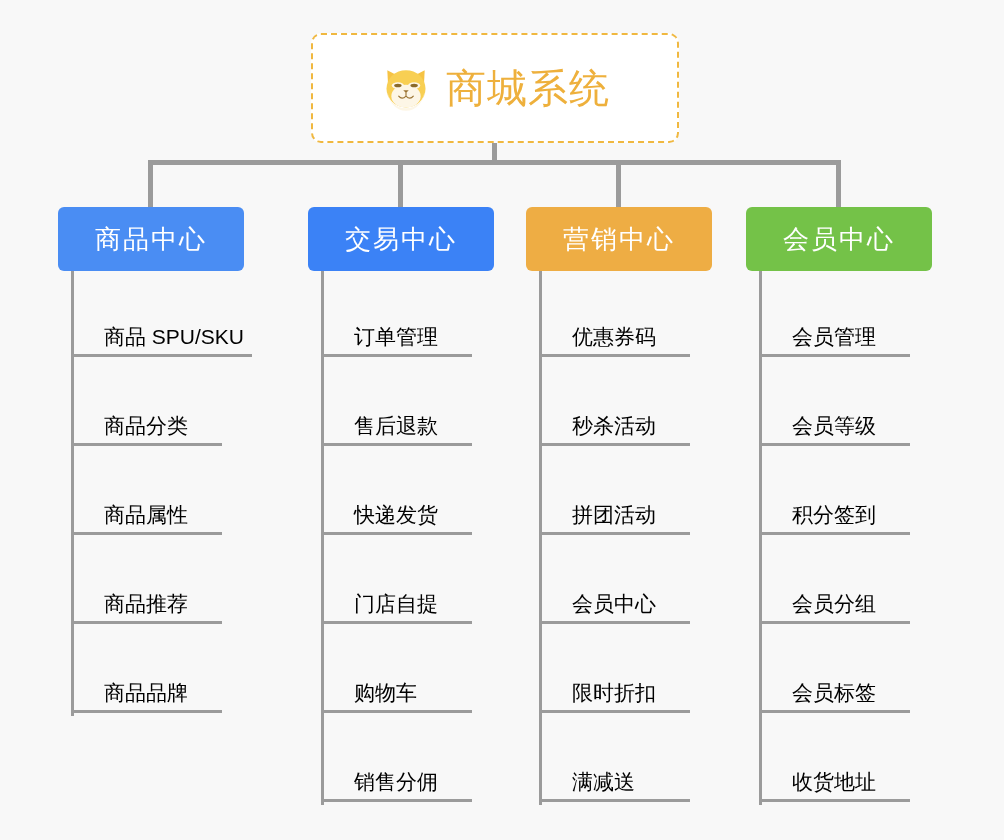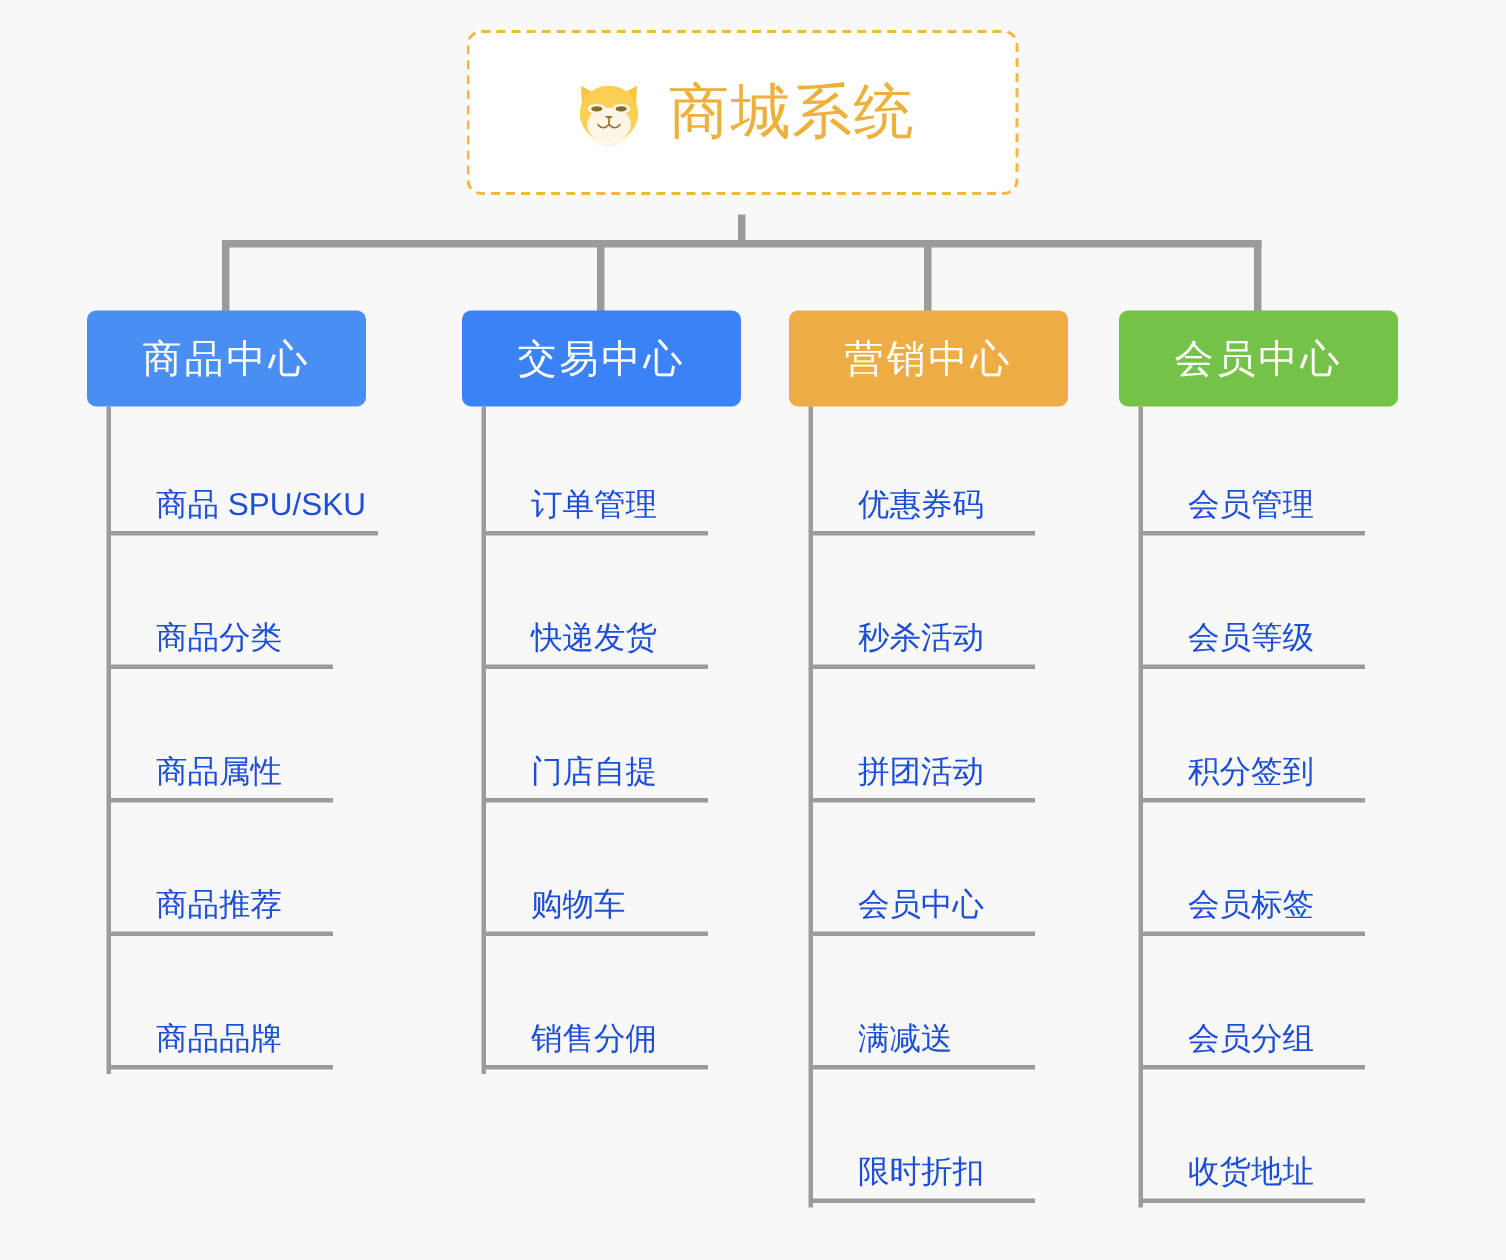--- a/index.html
+++ b/index.html
@@ -19,21 +19,21 @@
   .canvas {
     position: relative;
     width: 1004px;
     height: 840px;
   }
 
   
   .root-node {
     position: absolute;
     left: 311px;
-    top: 20px;
+    top: 33px;
     width: 368px;
     height: 110px;
     background: #ffffff;
     border: 2px dashed #f0b840;
     border-radius: 10px;
     display: flex;
     align-items: center;
     justify-content: center;
     gap: 14px;
   }
@@ -112,21 +112,21 @@
   .leaf-item {
     position: relative;
     height: 89px;
     display: flex;
     align-items: flex-end;
     padding-left: 30px;
     padding-bottom: 6px;
   }
   .leaf-item .leaf-label {
     font-size: 21px;
-    color: #1d4ed8;
+    color: #000000;
     line-height: 1.2;
     white-space: nowrap;
     border-bottom: 3px solid #9b9b9b;
     padding: 0 8px 5px 0;
     display: inline-block;
     min-width: 110px;
   }
   
   .leaf-item .underline {
     position: absolute;
@@ -204,20 +204,24 @@
   <div class="column col-2">
     <div class="cat-box cat-red" style="background: #3b82f6;">
       <span>交易中心</span>
     </div>
     <div class="leaf-list">
       <div class="leaf-item">
         <span class="leaf-label" style="border-bottom: none;">订单管理</span>
       <div class="underline" style="width: 148px; background: rgb(155, 155, 155);"></div>
         </div>
       <div class="leaf-item">
+        <span class="leaf-label" style="border-bottom: none;">售后退款</span>
+      <div class="underline" style="width: 148px; background: rgb(155, 155, 155);"></div>
+        </div>
+      <div class="leaf-item">
         <span class="leaf-label" style="border-bottom: none;">快递发货</span>
       <div class="underline" style="width: 148px; background: rgb(155, 155, 155);"></div>
         </div>
       <div class="leaf-item">
         <span class="leaf-label" style="border-bottom: none;">门店自提</span>
       <div class="underline" style="width: 148px; background: rgb(155, 155, 155);"></div>
         </div>
       <div class="leaf-item">
         <span class="leaf-label" style="border-bottom: none;">购物车</span>
       <div class="underline" style="width: 148px; background: rgb(155, 155, 155);"></div>
@@ -244,25 +248,25 @@
         </div>
       <div class="leaf-item">
         <span class="leaf-label" style="border-bottom: none;">拼团活动</span>
       <div class="underline" style="width: 148px; background: rgb(155, 155, 155);"></div>
         </div>
       <div class="leaf-item">
         <span class="leaf-label" style="border-bottom: none;">会员中心</span>
       <div class="underline" style="width: 148px; background: rgb(155, 155, 155);"></div>
         </div>
       <div class="leaf-item">
+        <span class="leaf-label" style="border-bottom: none;">限时折扣</span>
+      <div class="underline" style="width: 148px; background: rgb(155, 155, 155);"></div>
+        </div>
+      <div class="leaf-item">
         <span class="leaf-label" style="border-bottom: none;">满减送</span>
-      <div class="underline" style="width: 148px; background: rgb(155, 155, 155);"></div>
-        </div>
-      <div class="leaf-item">
-        <span class="leaf-label" style="border-bottom: none;">限时折扣</span>
       <div class="underline" style="width: 148px; background: rgb(155, 155, 155);"></div>
         </div>
     </div>
   </div>
 
   <div class="column col-4">
     <div class="cat-box cat-green" style="background: rgb(116, 194, 72);">
       <span>会员中心</span>
     </div>
     <div class="leaf-list">
@@ -272,27 +276,27 @@
         </div>
       <div class="leaf-item">
         <span class="leaf-label" style="border-bottom: none;">会员等级</span>
       <div class="underline" style="width: 148px; background: rgb(155, 155, 155);"></div>
         </div>
       <div class="leaf-item">
         <span class="leaf-label" style="border-bottom: none;">积分签到</span>
       <div class="underline" style="width: 148px; background: rgb(155, 155, 155);"></div>
         </div>
       <div class="leaf-item">
+        <span class="leaf-label" style="border-bottom: none;">会员分组</span>
+      <div class="underline" style="width: 148px; background: rgb(155, 155, 155);"></div>
+        </div>
+      <div class="leaf-item">
         <span class="leaf-label" style="border-bottom: none;">会员标签</span>
       <div class="underline" style="width: 148px; background: rgb(155, 155, 155);"></div>
         </div>
       <div class="leaf-item">
-        <span class="leaf-label" style="border-bottom: none;">会员分组</span>
-      <div class="underline" style="width: 148px; background: rgb(155, 155, 155);"></div>
-        </div>
-      <div class="leaf-item">
         <span class="leaf-label" style="border-bottom: none;">收货地址</span>
       <div class="underline" style="width: 148px; background: rgb(155, 155, 155);"></div>
         </div>
     </div>
   </div>
 
 </div>
 
 </body></html>

